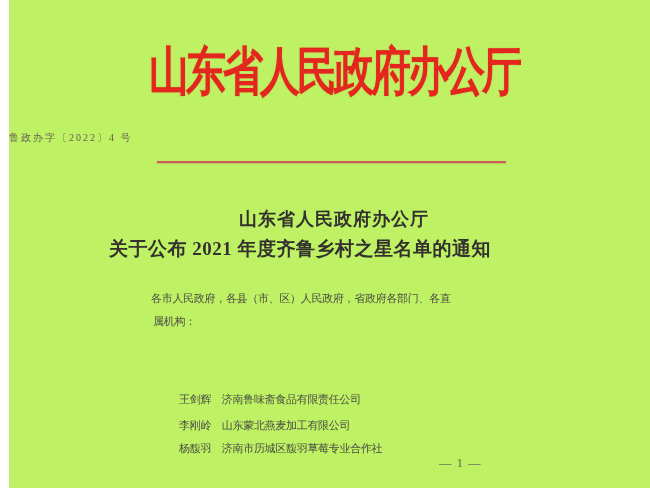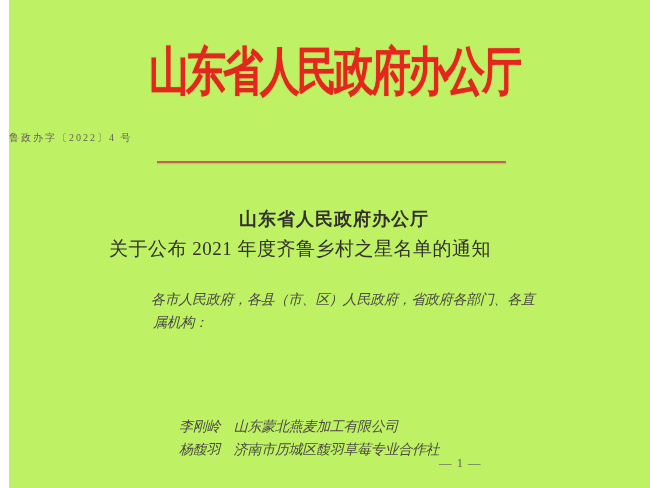--- a/index.html
+++ b/index.html
@@ -62,32 +62,31 @@
     letter-spacing: 1px;
     white-space: nowrap;
   }
   .title-line2 {
     position: absolute;
     top: 236px;
     left: 0;
     width: 582px;
     text-align: center;
     font-size: 19px;
-    font-weight: normal;
+    font-weight: bold;
     color: #33302e;
     letter-spacing: 0.5px;
     white-space: nowrap;
   }
   .body-line {
     position: absolute;
-    font-size: 14px;
+    font-size: 11px;
     color: #4c4a45;
     letter-spacing: -0.3px;
     white-space: nowrap;
-    font-style: italic;
   }
   .bl-0 { left: 142px; top: 291px; }
   .bl-1 { left: 144px; top: 314px; }
   .bl-2 { left: 169px; top: 343px; }
   .bl-3 { left: 140px; top: 366px; }
   .bl-4 { left: 170px; top: 392px; }
   .bl-5 { left: 170px; top: 418px; }
   .bl-6 { left: 170px; top: 441px; }
   .page-number {
     position: absolute;
@@ -113,20 +112,21 @@
   <div class="title-line1">山东省人民政府办公厅</div>
 
   <div class="title-line2">关于公布 2021 年度齐鲁乡村之星名单的通知</div>
 
   <div class="body-line bl-0">各市人民政府，各县（市、区）人民政府，省政府各部门、各直</div>
 
   <div class="body-line bl-1">属机构：</div>
 
 
 
+  <div class="body-line bl-4">王剑辉　济南鲁味斋食品有限责任公司</div>
 
   <div class="body-line bl-6">杨馥羽　济南市历城区馥羽草莓专业合作社</div>
 
   <div class="body-line bl-5">李刚岭　山东蒙北燕麦加工有限公司</div>
 
   <div class="page-number">— 1 —</div>
 
 </div>
 
 </body></html>

